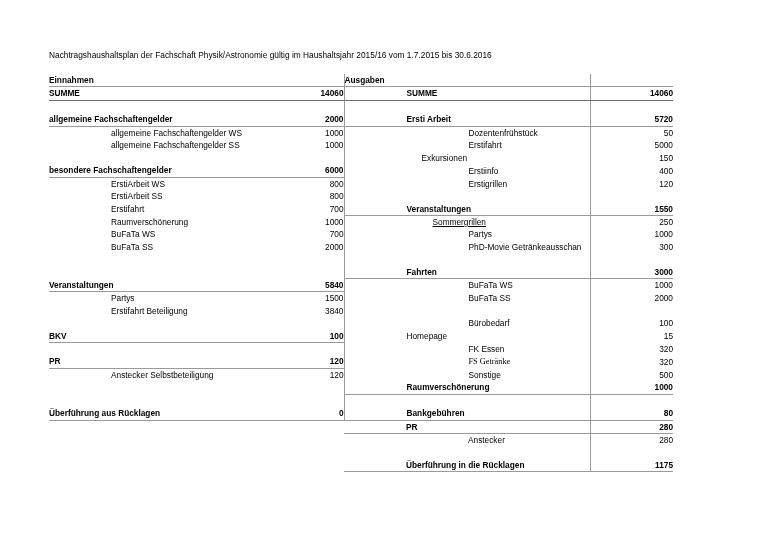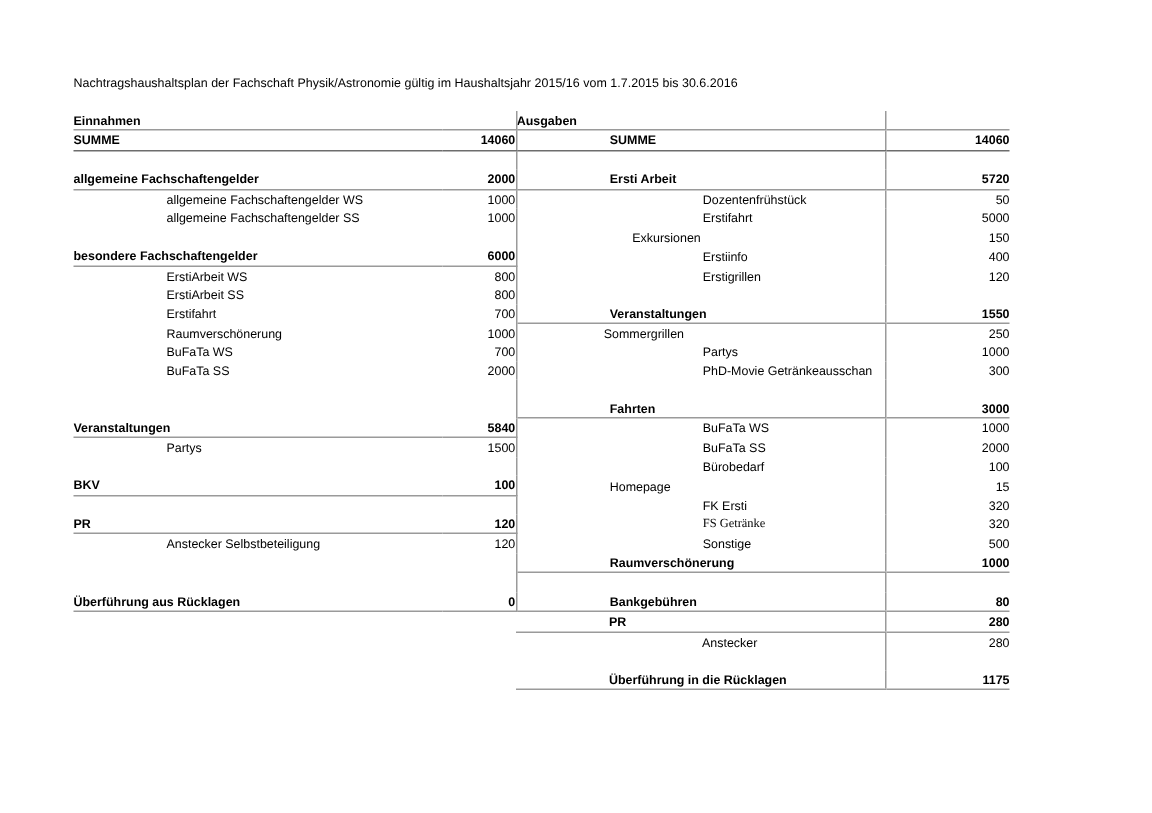--- a/index.html
+++ b/index.html
@@ -156,21 +156,21 @@
           </tr>
           <tr>
             <td class="lbl ind">Erstifahrt</td>
             <td class="val vr">700</td>
             <td class="lbl bold bb" style="padding-left: 62px;">Veranstaltungen</td>
             <td class="val bold bb vl">1550</td>
           </tr>
           <tr>
             <td class="lbl ind">Raumverschönerung</td>
             <td class="val vr">1000</td>
-            <td class="lbl" style="padding-left: 58px;">Sommergrillen</td>
+            <td class="lbl" style="padding-left: 88px; text-decoration: underline;">Sommergrillen</td>
             <td class="val vl">250</td>
           </tr>
           <tr>
             <td class="lbl ind">BuFaTa WS</td>
             <td class="val vr">700</td>
             <td class="lbl" style="padding-left: 124px;">Partys</td>
             <td class="val vl">1000</td>
           </tr>
           <tr>
             <td class="lbl ind">BuFaTa SS</td>
@@ -196,35 +196,41 @@
             <td class="lbl" style="padding-left: 124px;">BuFaTa WS</td>
             <td class="val vl">1000</td>
           </tr>
           <tr>
             <td class="lbl ind">Partys</td>
             <td class="val vr">1500</td>
             <td class="lbl" style="padding-left: 124px;">BuFaTa SS</td>
             <td class="val vl">2000</td>
           </tr>
           <tr>
+            <td class="lbl ind">Erstifahrt Beteiligung</td>
+            <td class="val vr">3840</td>
+            <td class="lbl" style="padding-left: 62px;"></td>
+            <td class="val vl"></td>
+          </tr>
+          <tr>
             <td class="lbl"></td>
             <td class="val vr"></td>
             <td class="lbl" style="padding-left: 124px;">Bürobedarf</td>
             <td class="val vl">100</td>
           </tr>
           <tr>
             <td class="lbl bold bb">BKV</td>
             <td class="val bold bb vr">100</td>
             <td class="lbl" style="padding-left: 62px;">Homepage</td>
             <td class="val vl">15</td>
           </tr>
           <tr>
             <td class="lbl"></td>
             <td class="val vr"></td>
-            <td class="lbl" style="padding-left: 124px;">FK Ersti</td>
+            <td class="lbl" style="padding-left: 124px;">FK Essen</td>
             <td class="val vl">320</td>
           </tr>
           <tr>
             <td class="lbl bold bb">PR</td>
             <td class="val bold bb vr">120</td>
             <td class="lbl" style="padding-left: 124px; font-family: Liberation Serif, serif;">FS Getränke</td>
             <td class="val vl">320</td>
           </tr>
           <tr>
             <td class="lbl ind">Anstecker Selbstbeteiligung</td>

